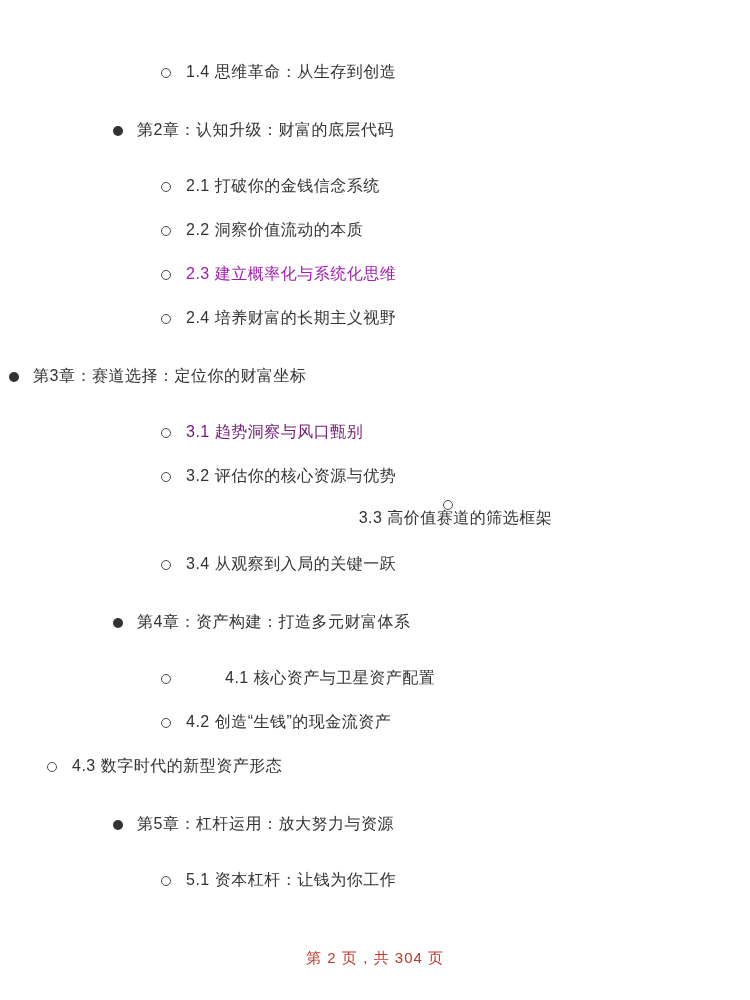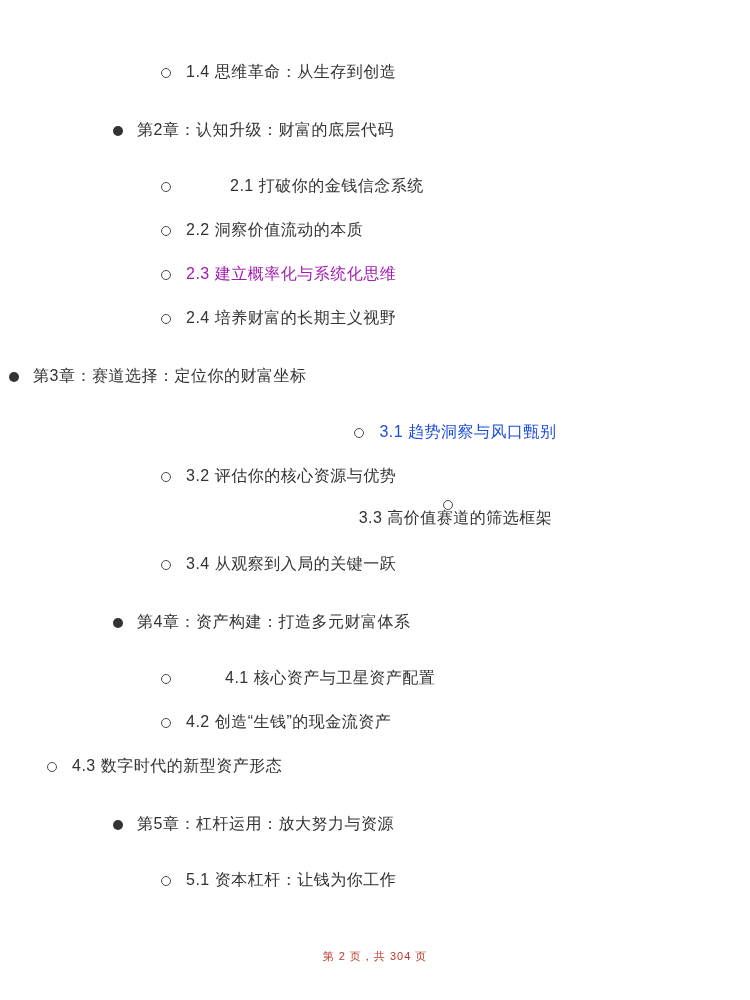--- a/index.html
+++ b/index.html
@@ -60,59 +60,59 @@
   }
   .toc-text {
     line-height: 1;
   }
   .page-footer {
     position: absolute;
     left: 0;
     right: 0;
     top: 949px;
     text-align: center;
-    font-size: 11px;
+    font-size: 15px;
     letter-spacing: 1px;
     color: #c0392b;
   }
 </style>
 </head>
 <body style="background: rgb(255, 255, 255);">
 
 <div class="page">
   <div class="toc-list">
       <div class="toc-item level2" style="color: rgb(51, 51, 51);">
         <span class="bullet"></span>
         <span class="toc-text">1.4 思维革命：从生存到创造</span>
       </div>
       <div class="toc-item level1" style="color: rgb(51, 51, 51);">
         <span class="bullet"></span>
         <span class="toc-text">第2章：认知升级：财富的底层代码</span>
       </div>
-      <div class="toc-item level2" style="color: rgb(51, 51, 51); gap: 44px;">
+      <div class="toc-item level2" style="color: rgb(51, 51, 51);">
         <span class="bullet"></span>
         <span class="toc-text">2.1 打破你的金钱信念系统</span>
       </div>
       <div class="toc-item level2" style="color: rgb(51, 51, 51);">
         <span class="bullet"></span>
         <span class="toc-text">2.2 洞察价值流动的本质</span>
       </div>
       <div class="toc-item level2" style="color: #a21caf;">
         <span class="bullet"></span>
         <span class="toc-text">2.3 建立概率化与系统化思维</span>
       </div>
       <div class="toc-item level2" style="color: rgb(51, 51, 51);">
         <span class="bullet"></span>
         <span class="toc-text">2.4 培养财富的长期主义视野</span>
       </div>
       <div class="toc-item level1" style="color: rgb(51, 51, 51); padding-left: 9px;">
         <span class="bullet"></span>
         <span class="toc-text">第3章：赛道选择：定位你的财富坐标</span>
       </div>
-      <div class="toc-item level2" style="color: #1d4ed8; justify-content: center;">
+      <div class="toc-item level2" style="color: #701a75;">
         <span class="bullet"></span>
         <span class="toc-text">3.1 趋势洞察与风口甄别</span>
       </div>
       <div class="toc-item level2" style="color: rgb(51, 51, 51);">
         <span class="bullet"></span>
         <span class="toc-text">3.2 评估你的核心资源与优势</span>
       </div>
       <div class="toc-item level2" style="color: rgb(51, 51, 51); flex-direction: column;">
         <span class="bullet"></span>
         <span class="toc-text">3.3 高价值赛道的筛选框架</span>

